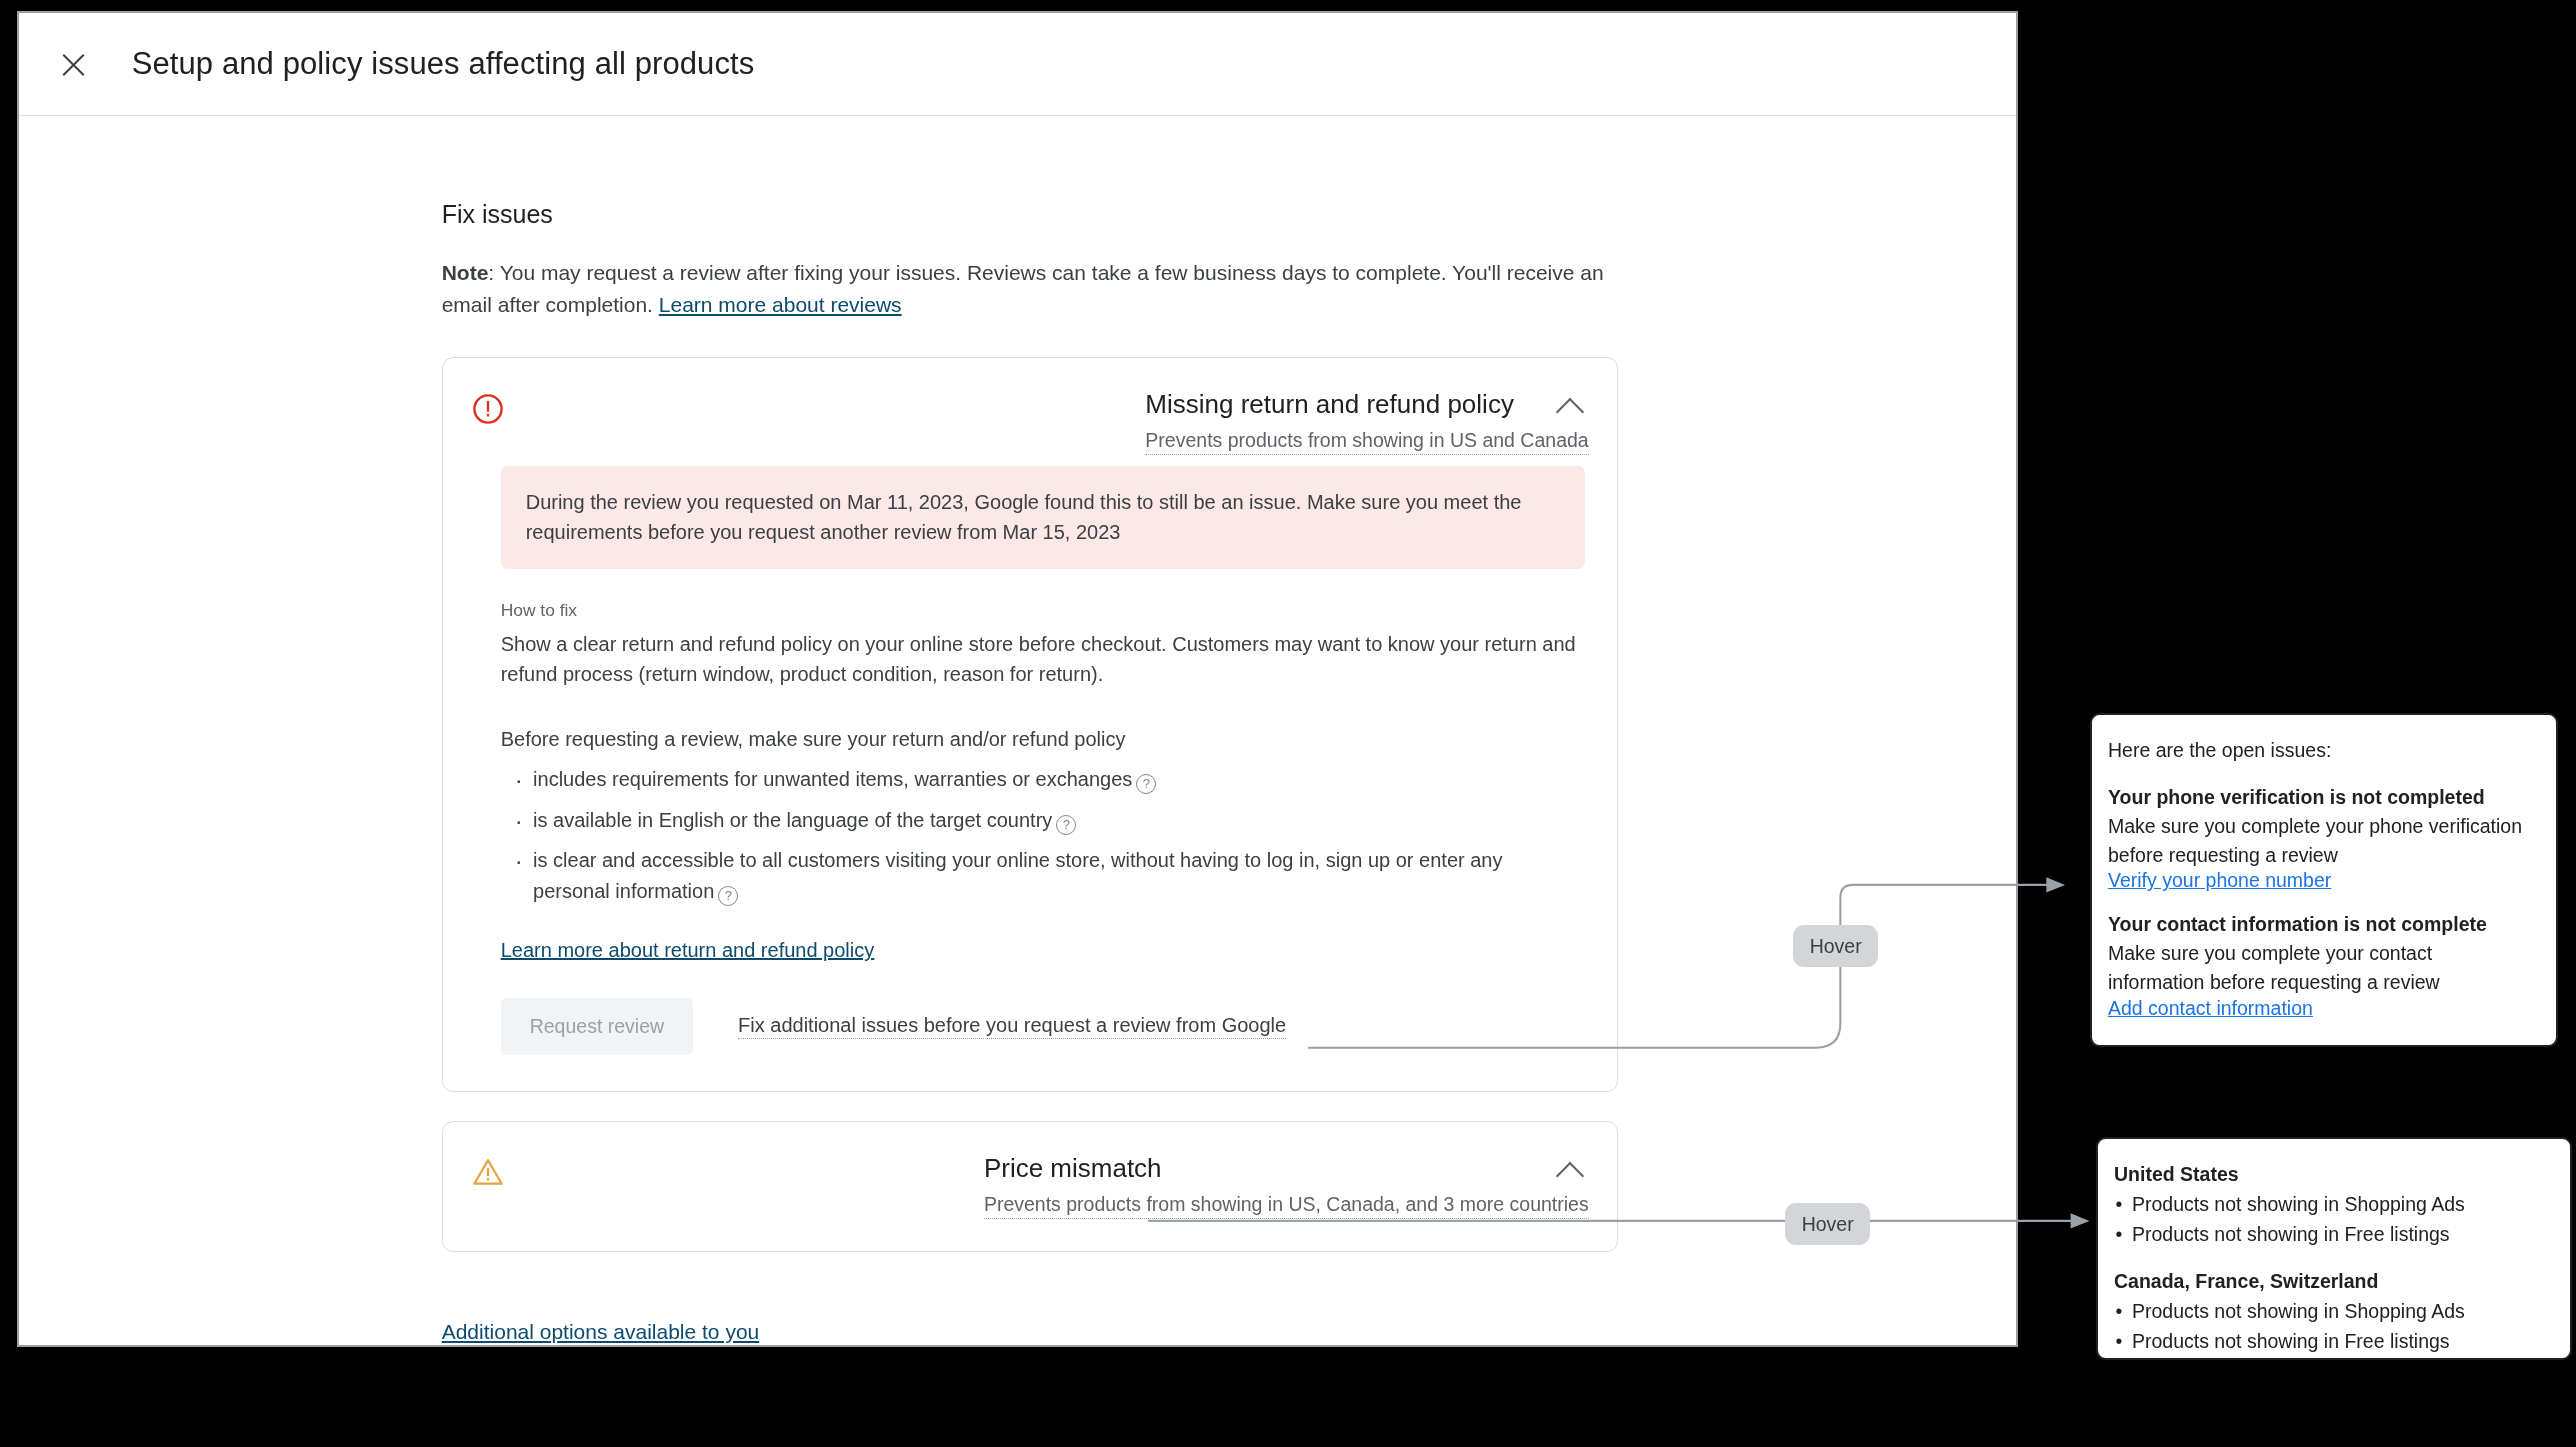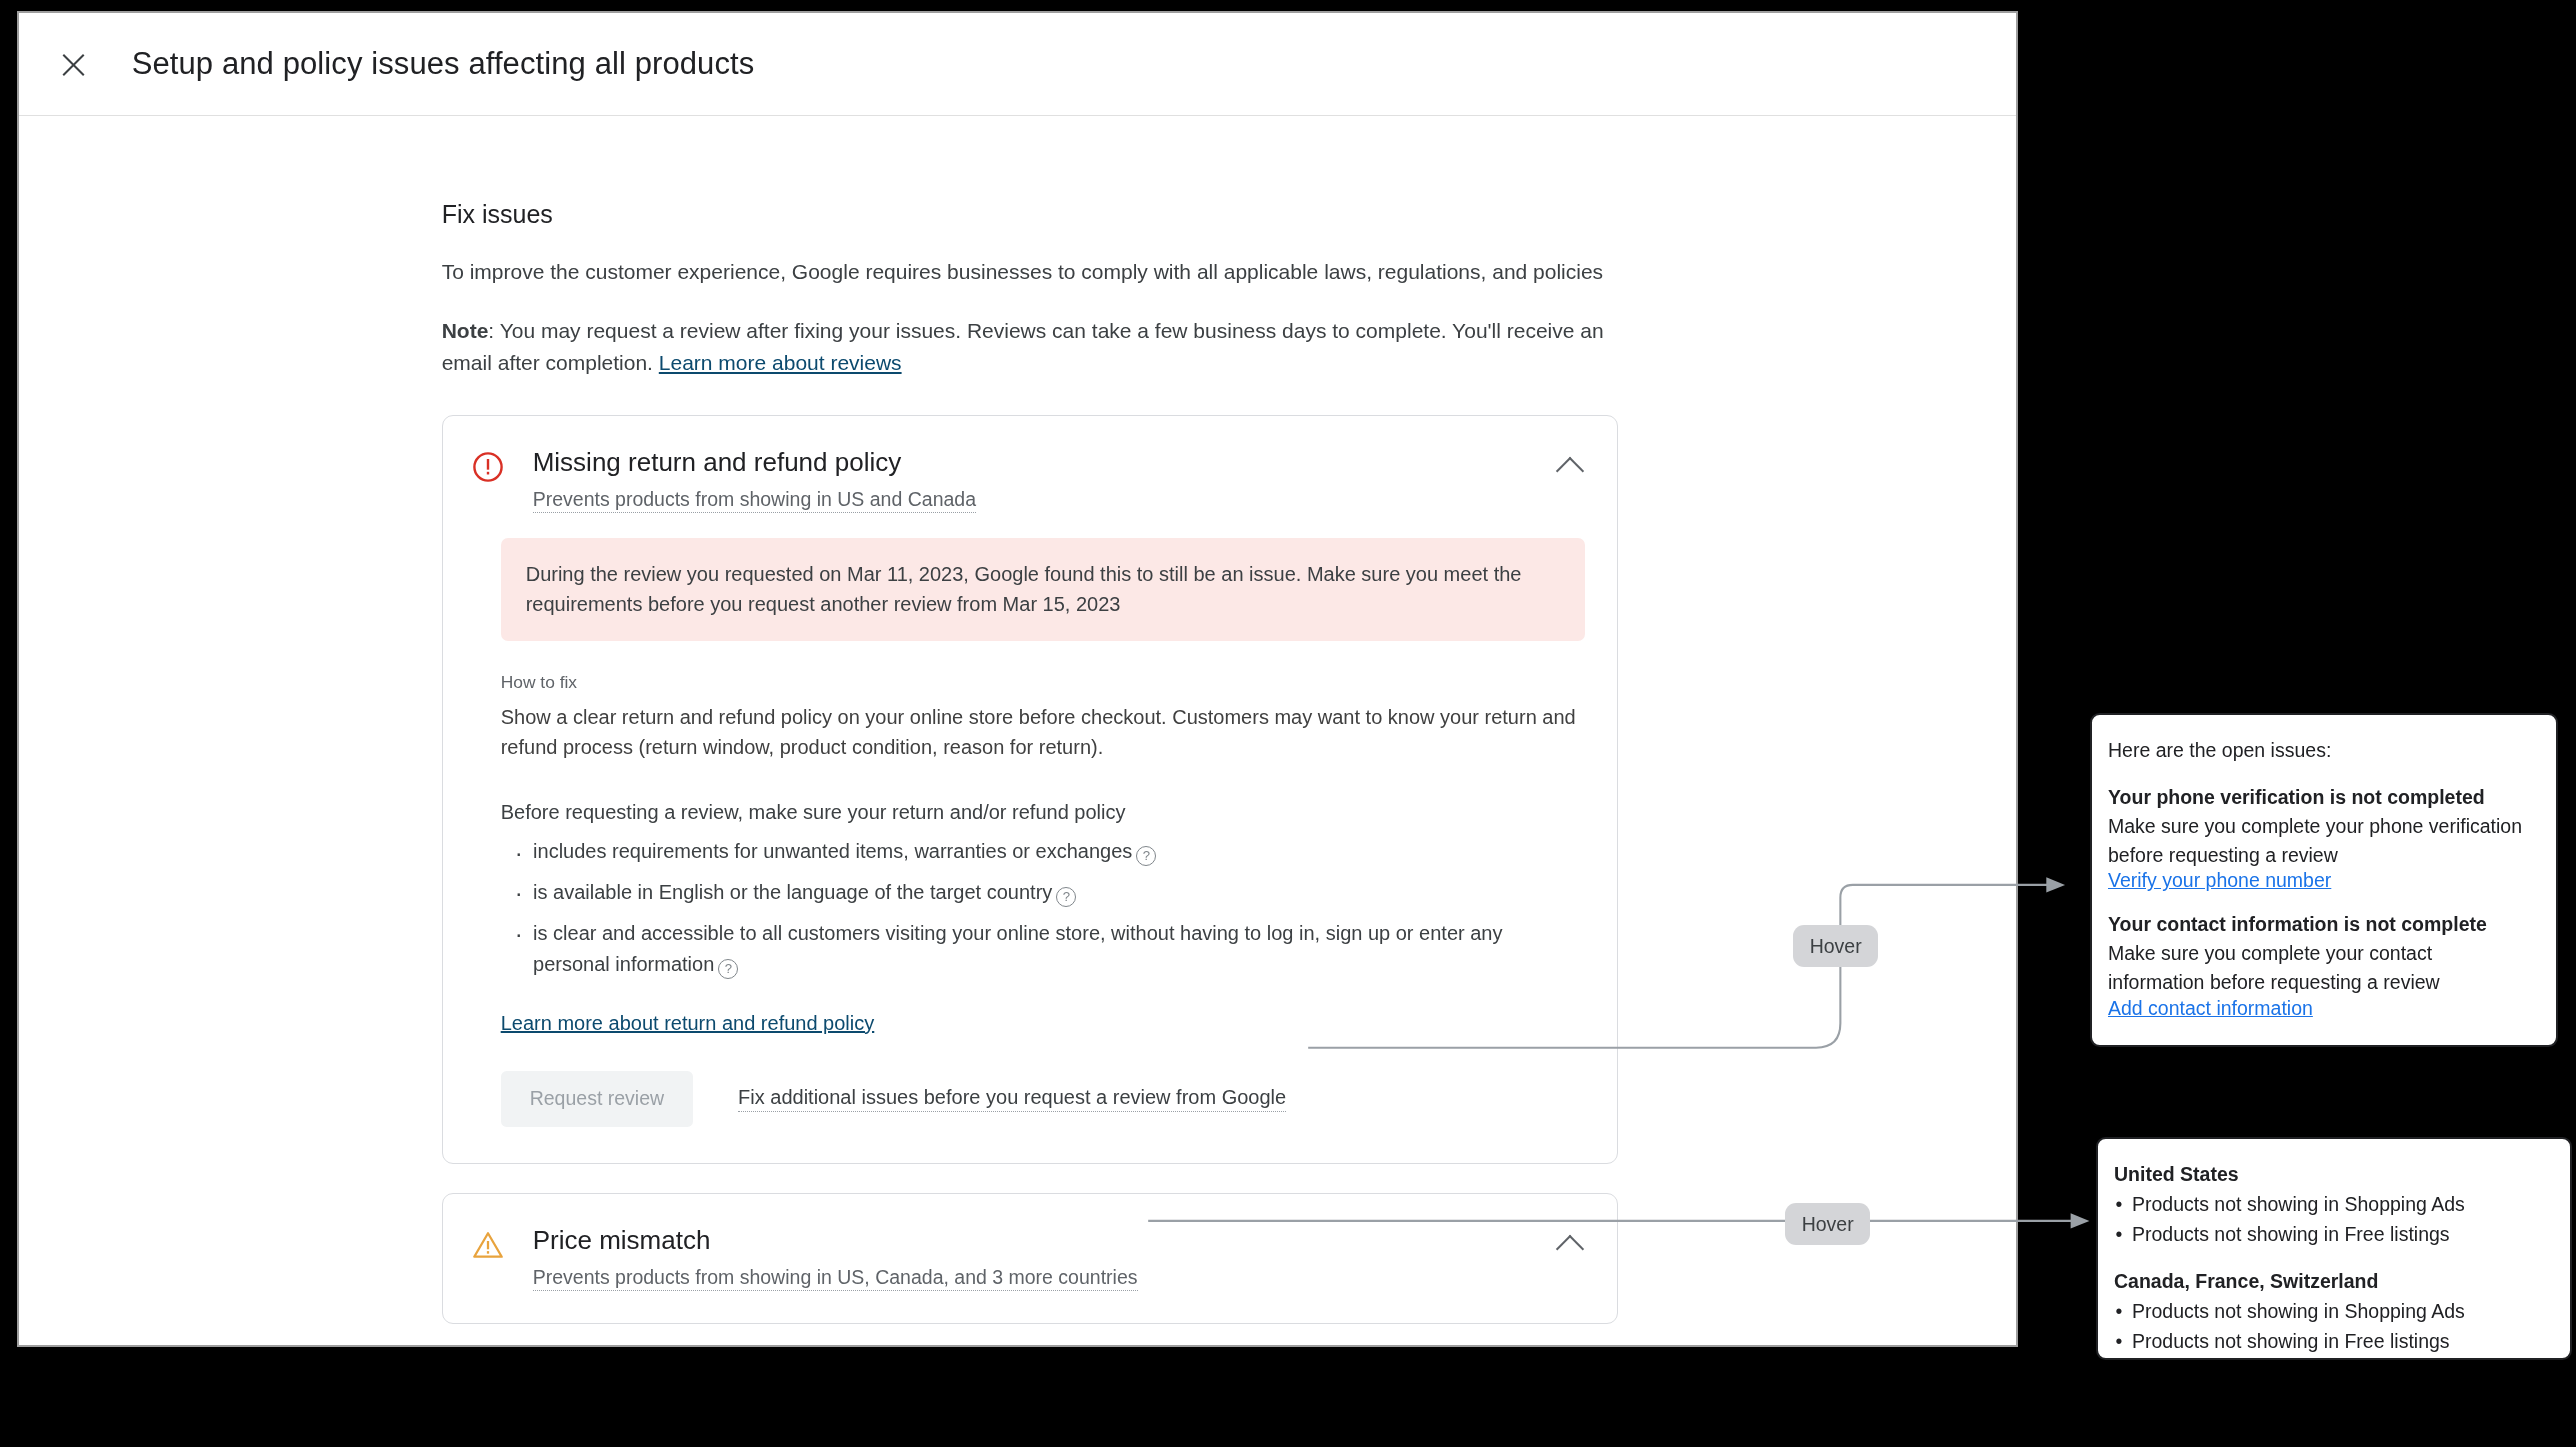--- a/index.html
+++ b/index.html
@@ -103,22 +103,23 @@
     border: 1.4px solid #dadce0;
     border-radius: 11px;
     background: #fff;
     margin-bottom: 29px;
     position: relative;
     box-sizing: border-box;
   }
   .card-head {
     display: flex;
     align-items: flex-start;
-    padding: 32px 28px 25px 29px;
-    position: relative;
+    padding: 32px 28px 11px 29px;
+    position: relative;
+    justify-content: space-between;
   }
   .status-icon {
     width: 32px;
     height: 32px;
     flex: 0 0 auto;
     margin-top: 2.8px;
   }
   .card-head-text { margin-left: 29px; }
   .card-title {
     font-size: 26px;
@@ -324,21 +325,20 @@
   <div id="dialog-header">
     <div class="close-icon"></div>
     <div id="dialog-title">Setup and policy issues affecting all products</div>
   </div>
 
   <div id="dialog-body">
     <div id="content">
 
       <h2 class="section-title">Fix issues</h2>
 
-      <p class="intro-text">To improve the customer experience, Google requires businesses to comply with all applicable laws, regulations, and policies</p>
 
       <p class="note-text"><b>Note</b><span>: You may request a review after fixing your issues. Reviews can take a few business days to complete. You'll receive an email after completion. </span><a class="link">Learn more about reviews</a></p>
 
       
       <div class="card">
         <div class="card-head">
           <span class="status-icon">
             <svg viewBox="0 0 24 24" width="32" height="32">
               <circle cx="12" cy="12" r="10.2" fill="none" stroke="#d93025" stroke-width="1.8"></circle>
               <rect x="11.1" y="6" width="1.8" height="8" fill="#d93025"></rect>

